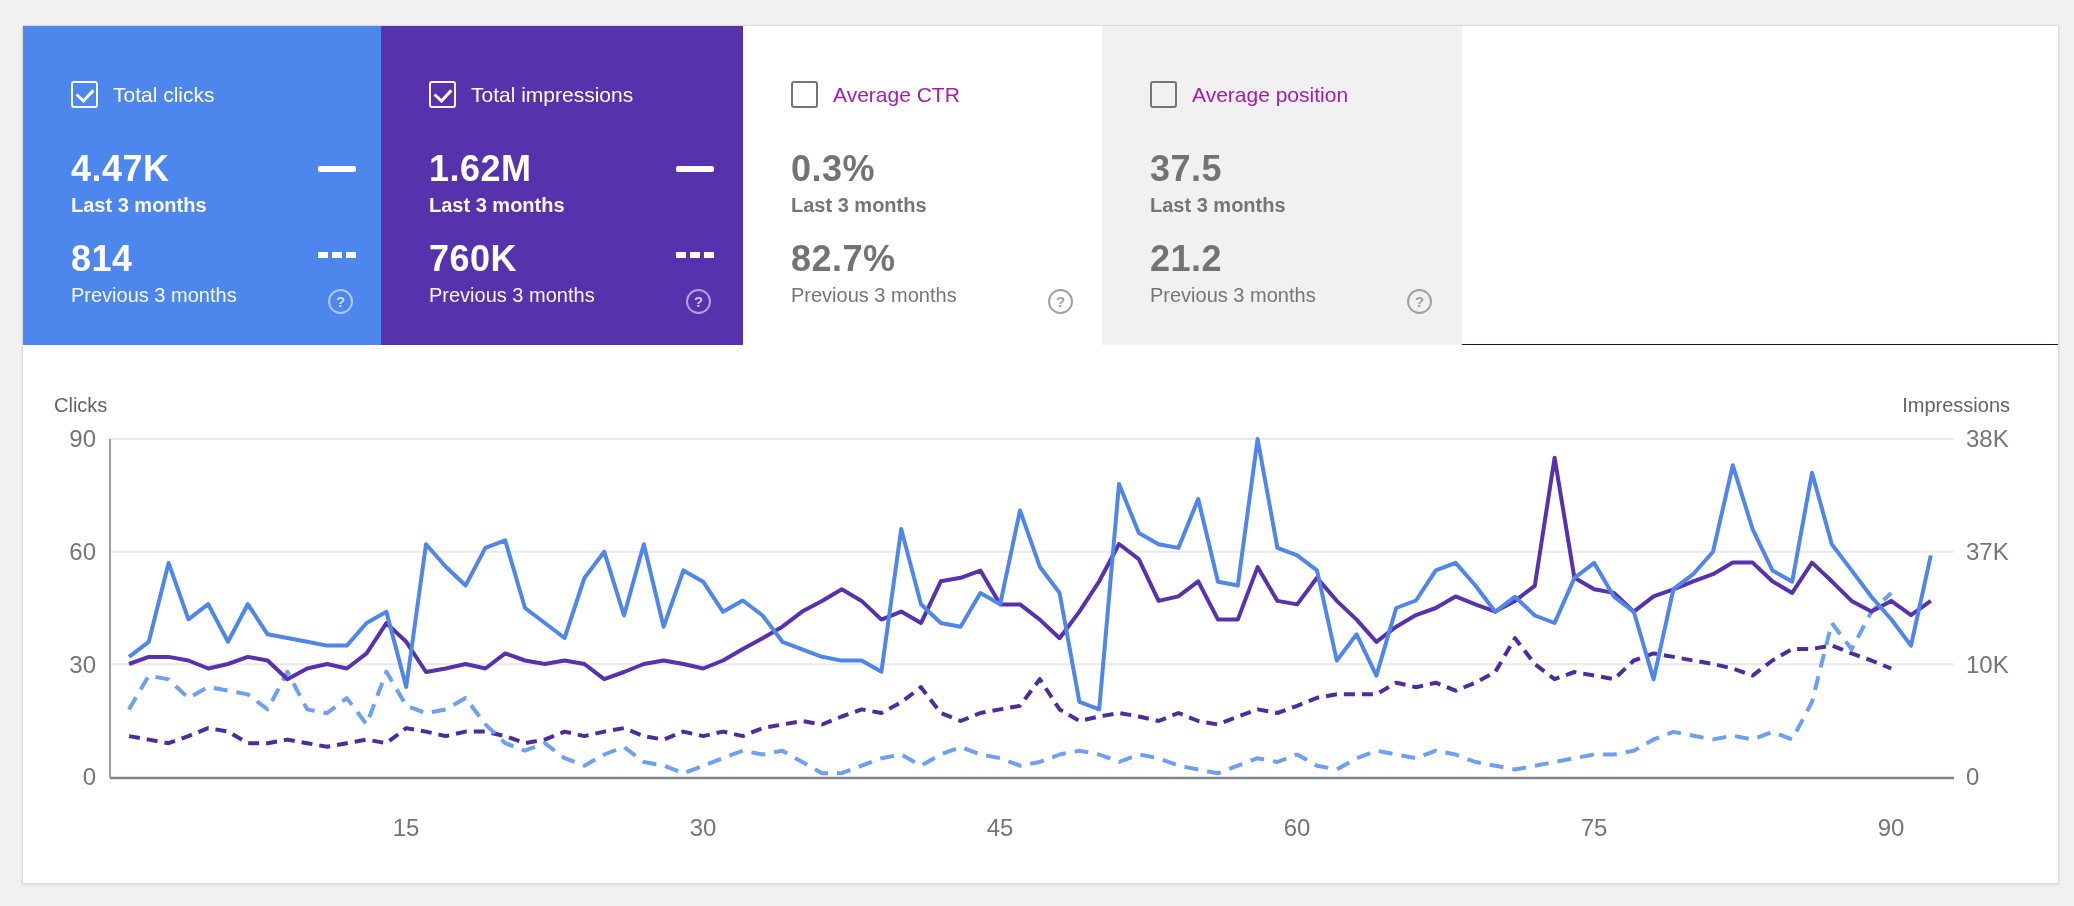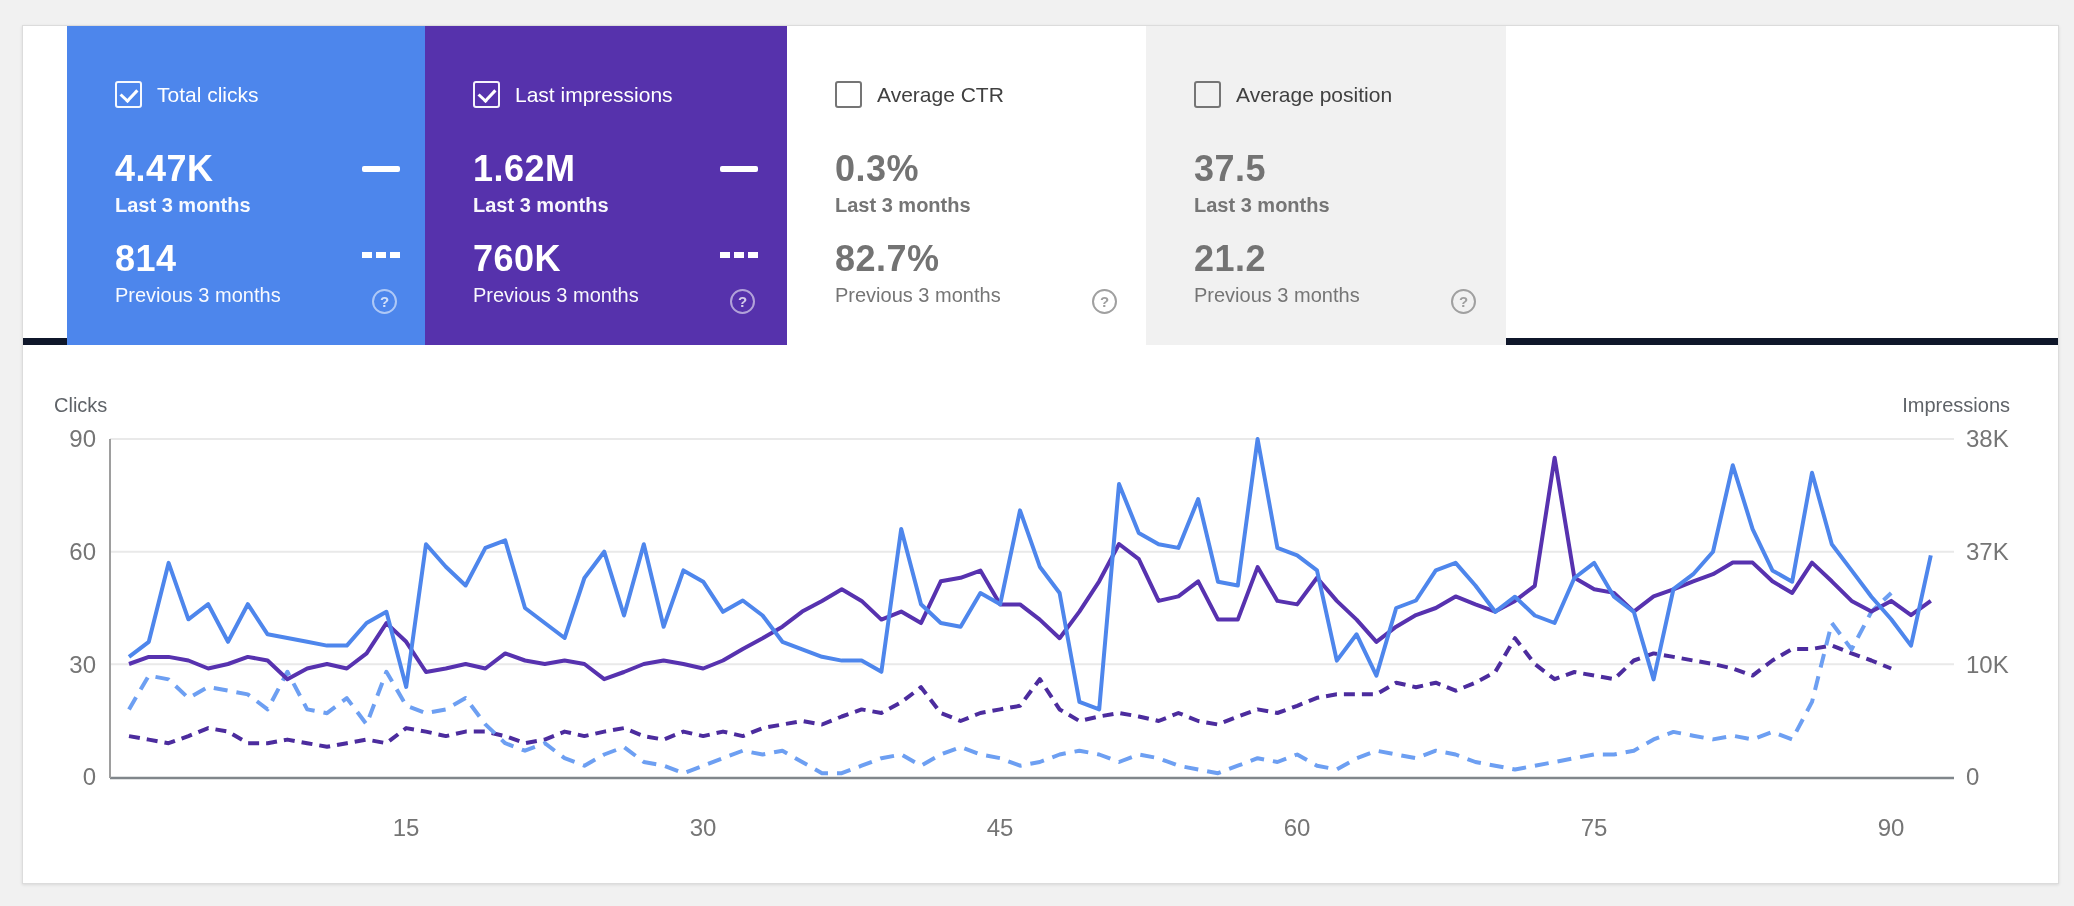--- a/index.html
+++ b/index.html
@@ -3,34 +3,34 @@
 <meta charset="utf-8">
 <style>
   * { margin:0; padding:0; box-sizing:border-box; }
   html,body { background:#f1f1f1; }
   body { font-family:"Liberation Sans", sans-serif; }
   .page { position:relative; width:2074px; height:906px; background:#f1f1f1; overflow:hidden; }
   .panel { position:absolute; left:22px; top:25px; width:2037px; height:859px;
            background:#ffffff; border:1px solid #dcdcdc; box-shadow:0 1px 3px rgba(0,0,0,.10); }
   
   .cards { position:absolute; left:0; top:0; width:100%; height:319px; display:flex;
-           border-bottom:7px solid #0f172a;padding-left:44px; }
+           border-bottom:1px solid #0f172a; }
   .card { position:relative; height:319px; flex:0 0 auto; cursor:pointer; }
   .card-clicks      { width:358px; background:#4d86ec; color:#fff; }
   .card-impressions { width:362px; background:#5632ac; color:#fff; }
   .card-ctr         { width:359px; background:#ffffff; color:#5f6368; }
   .card-position    { width:360px; background:#f1f1f1; color:#5f6368; }
   .cb-row { position:absolute; left:48px; top:55px; display:flex; align-items:center; }
   .checkbox { position:relative; width:27px; height:27px; border-radius:3px; flex:0 0 auto; }
   .cb-light { border:2.5px solid rgba(255,255,255,.95); }
   .cb-gray  { border:2.5px solid #757575; }
   .checkbox.checked::after { content:""; position:absolute; left:4px; top:5px; width:13px; height:8px;
       border-left:3px solid #fff; border-bottom:3px solid #fff; transform:rotate(-47deg); }
   .cb-label { margin-left:15px; font-size:21px; line-height:27px; white-space:nowrap; }
-  .card-ctr .cb-label, .card-position .cb-label { color:#404040; }
+  .card-ctr .cb-label, .card-position .cb-label { color:#a21caf; }
   .metric-v { position:absolute; left:48px; font-size:36px; font-weight:bold; letter-spacing:.5px; }
   .metric-p { position:absolute; left:48px; font-size:20px; }
   .v1 { top:122px; } .p1 { top:168px;font-weight:bold; } .v2 { top:212px; } .p2 { top:258px; }
   .card-clicks .metric-p, .card-impressions .metric-p { color:rgba(255,255,255,.96); }
   .card-ctr .metric-v, .card-position .metric-v { color:#737373; }
   .card-ctr .metric-p, .card-position .metric-p { color:#757575; }
   .dash { position:absolute; left:295px; width:38px; height:6px; }
   .dash-solid  { top:140px; border-radius:2px; background:#fff; }
   .dash-dashed { top:226px; background:repeating-linear-gradient(to right,#fff 0 10px,transparent 10px 14px); }
   .help { position:absolute; left:305px; top:263px; width:25px; height:25px; border-radius:50%;
@@ -64,21 +64,21 @@
         <div class="metric-p p1">Last 3 months</div>
         <div class="metric-v v2">814</div>
         <span class="dash dash-dashed"></span>
         <div class="metric-p p2">Previous 3 months</div>
         <span class="help help-light">?</span>
       </div>
 
       <div class="card card-impressions">
         <div class="cb-row">
           <span class="checkbox cb-light checked"></span>
-          <span class="cb-label">Last impressions</span>
+          <span class="cb-label">Total impressions</span>
         </div>
         <div class="metric-v v1">1.62M</div>
         <span class="dash dash-solid"></span>
         <div class="metric-p p1">Last 3 months</div>
         <div class="metric-v v2">760K</div>
         <span class="dash dash-dashed"></span>
         <div class="metric-p p2">Previous 3 months</div>
         <span class="help help-light">?</span>
       </div>
 

